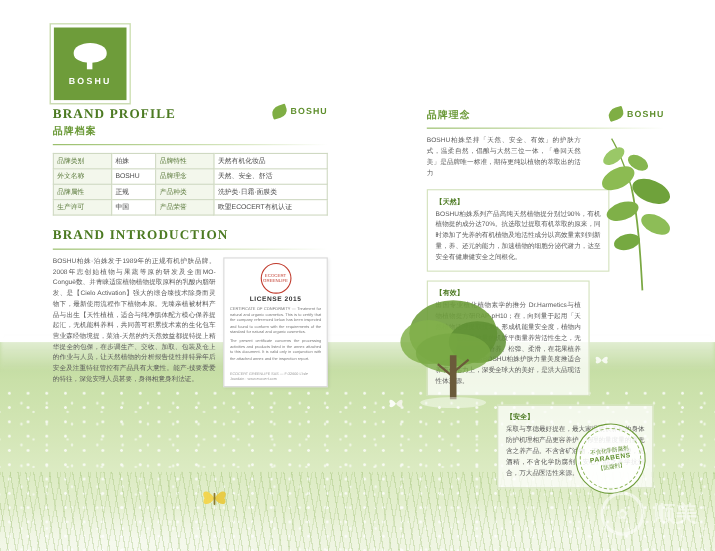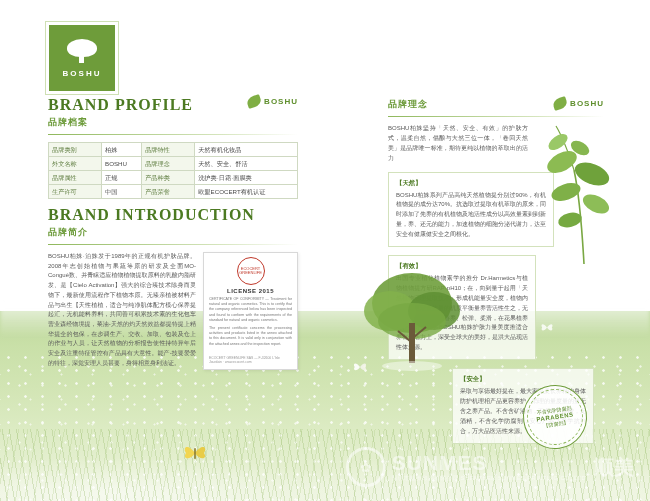--- a/index.html
+++ b/index.html
@@ -68,21 +68,21 @@
   .logo-badge .tree:after{
     content:"";position:absolute;left:14px;top:14px;width:5px;height:10px;background:#ffffff;
   }
   .logo-badge .word{
     color:#ffffff;font-size:8px;letter-spacing:2px;margin-top:4px;font-weight:bold;
   }
 
   
   .panel-title{
     font-family:"Liberation Serif", serif;
-    font-size:16px;letter-spacing:1px;color:#4c7a22;font-weight:bold;
+    font-size:12px;letter-spacing:1px;color:#4c7a22;font-weight:bold;
   }
   .panel-sub{
     font-size:9px;color:#6b9a38;margin-top:2px;letter-spacing:1px;font-weight:bold;
   }
   .rule{
     height:1px;background:linear-gradient(to right,#8fb85c,#d7e6bf 70%,rgba(255,255,255,0));
     margin:5px 0 7px 0;
   }
   .mini-logo{
     position:absolute;right:0;top:0;display:flex;align-items:center;gap:3px;
@@ -222,21 +222,20 @@
         <td>中国</td>
         <td class="k">产品荣誉</td>
         <td>欧盟ECOCERT有机认证</td>
       </tr>
     </tbody>
       </table>
   </div>
 
   <div id="brand-intro">
     <div class="panel-title">BRAND INTRODUCTION</div>
-    <div class="panel-sub">品牌简介</div>
     <div class="rule"></div>
 
     <div class="cert">
       <div class="seal">ECOCERT GREENLIFE</div>
       <h4>LICENSE 2015</h4>
       <p>CERTIFICATE OF CONFORMITY — Treatment for natural and organic cosmetics. This is to certify that the company referenced below has been inspected and found to conform with the requirements of the standard for natural and organic cosmetics.</p>
       <p>The present certificate concerns the processing activities and products listed in the annex attached to this document. It is valid only in conjunction with the attached annex and the inspection report.</p>
       <div class="sig">ECOCERT GREENLIFE SAS — F-32600 L'Isle Jourdain · www.ecocert.com</div>
     </div>
 
@@ -309,20 +308,16 @@
     <path d="M13 12 C6 2 0 6 4 12 C0 18 8 20 13 12 Z" fill="#ffffff" opacity=".9"></path>
     <path d="M13 12 C20 2 26 6 22 12 C26 18 18 20 13 12 Z" fill="#f4f4ea" opacity=".9"></path>
   </svg>
   <svg class="bfly" style="left:540px;bottom:168px;width:14px;height:12px;" viewBox="0 0 26 22">
     <path d="M13 12 C6 2 0 6 4 12 C0 18 8 20 13 12 Z" fill="#ffffff" opacity=".8"></path>
     <path d="M13 12 C20 2 26 6 22 12 C26 18 18 20 13 12 Z" fill="#ffffff" opacity=".8"></path>
   </svg>
 
   <div class="watermark">
     <div class="ring">✿</div>
-    <div class="wm-text">
-      <div class="wm-main">SUNMES</div>
-      <div class="wm-sub">深圳市顺美印刷有限公司  SHENZHEN SUNMES PRINTING CO.,LTD</div>
-    </div>
     <div class="wm-cn">顺美</div>
   </div>
 
 </div>
 
 </body></html>

